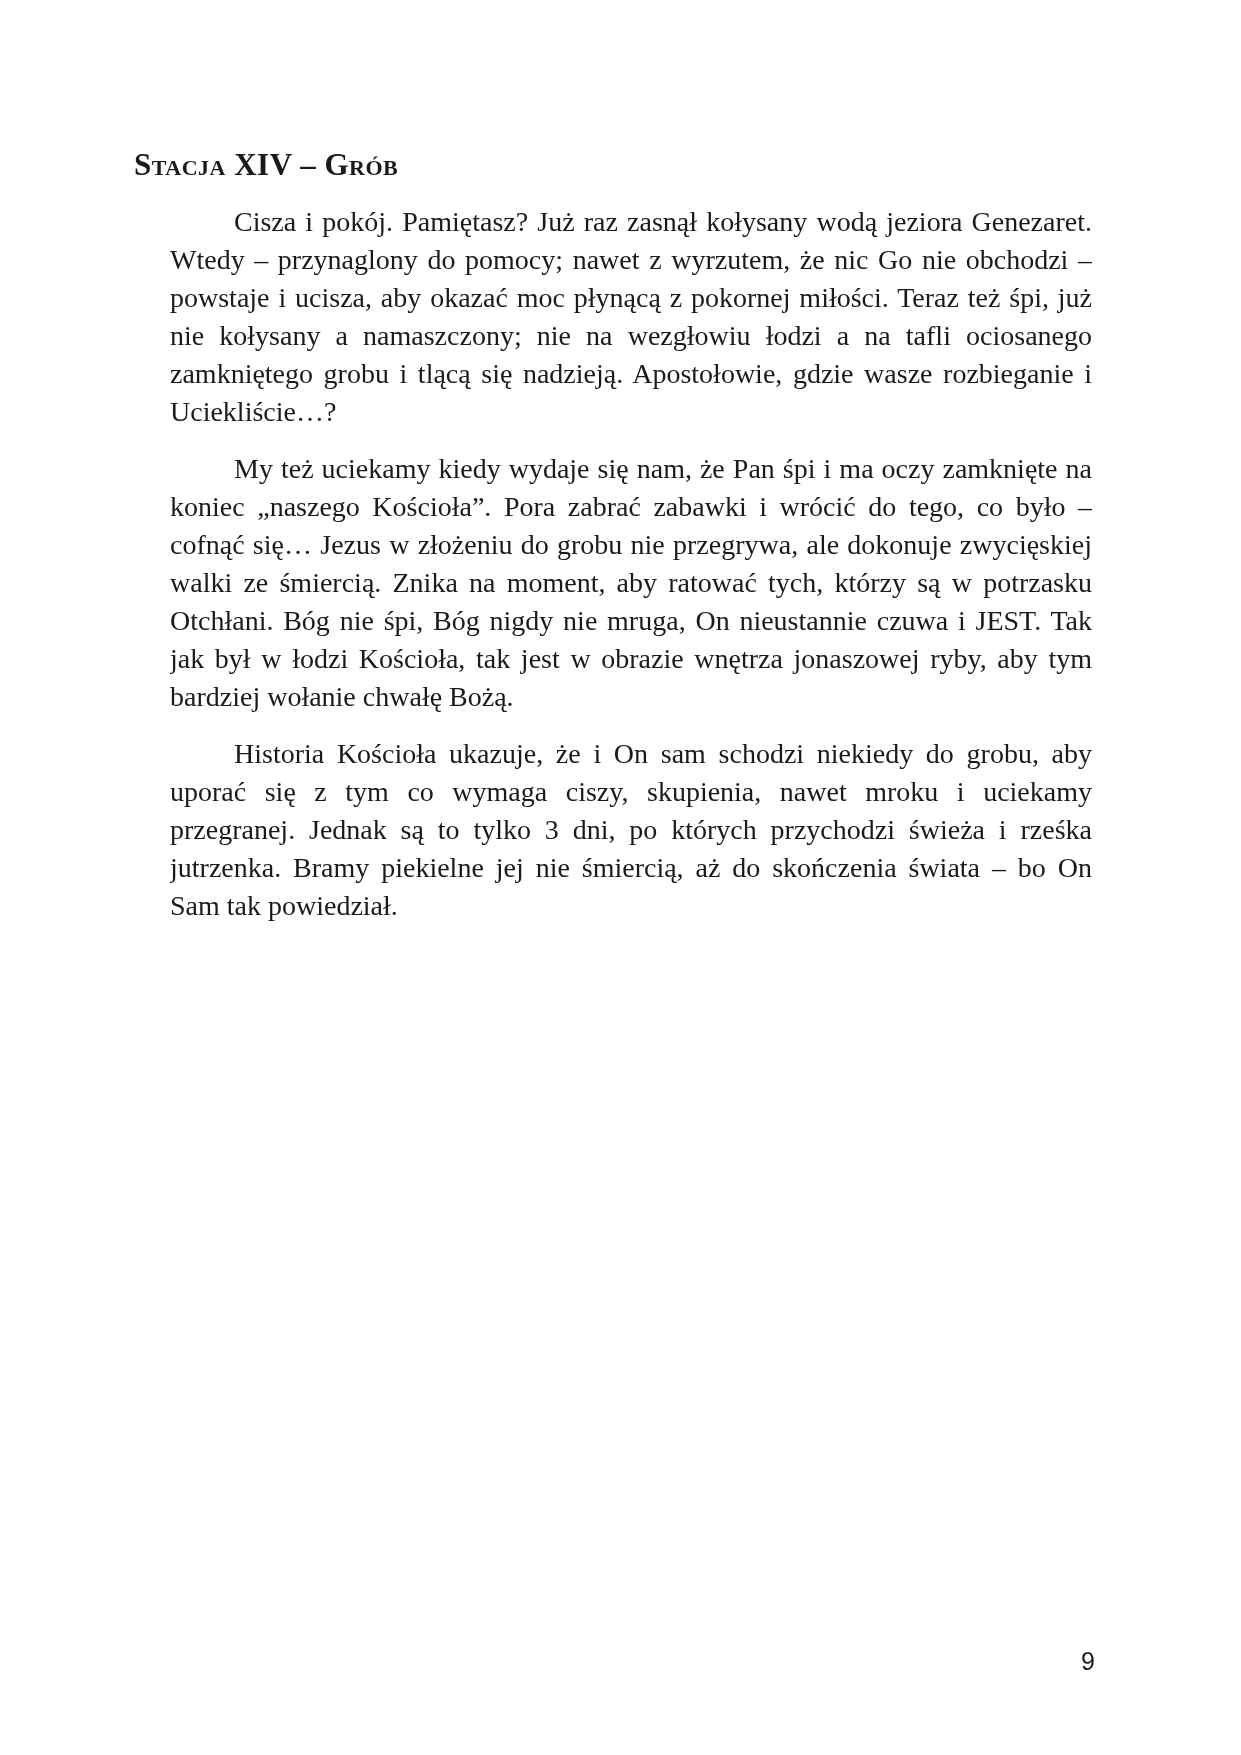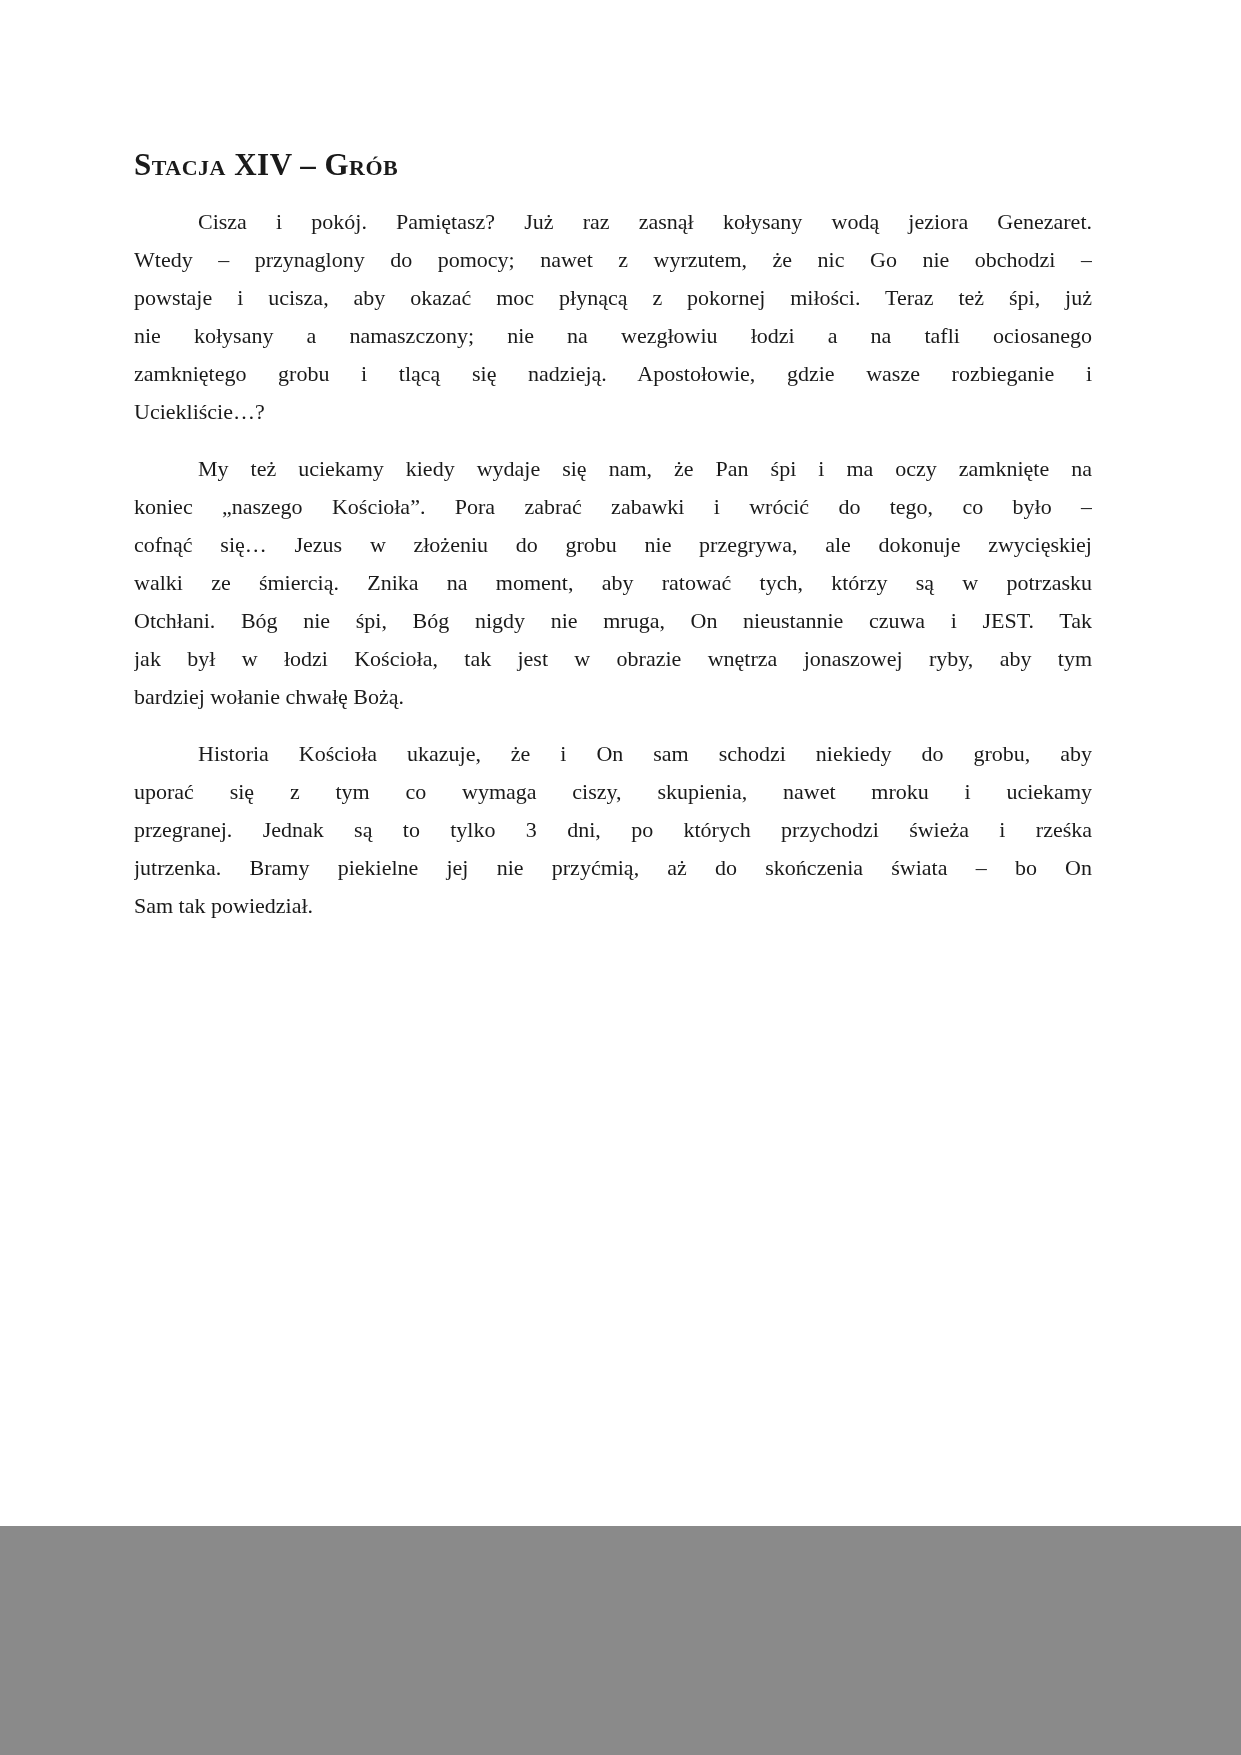--- a/index.html
+++ b/index.html
@@ -1,20 +1,20 @@
 <!DOCTYPE html>
 <html lang="pl"><head>
 <meta charset="utf-8">
 <style>
   * { margin: 0; padding: 0; box-sizing: border-box; }
   html, body { background: #8a8a8a; }
   .page {
     position: relative;
     width: 1241px;
-    height: 1526px;
+    height: 1755px;
     margin: 0 auto;
     background: #ffffff;
     overflow: hidden;
     color: #1a1a1a;
   }
   .content {
     position: absolute;
     left: 134px;
     top: 146px;
     width: 958px;
@@ -24,27 +24,28 @@
     font-size: 31px;
     line-height: 38px;
     font-weight: bold;
     font-variant: small-caps;
     letter-spacing: 0.5px;
     margin-bottom: 19px;
     white-space: nowrap;
   }
   .paragraph { margin-bottom: 19px; }
   .line {
-    font-size: 22px;
+    font-size: 28px;
     line-height: 38px;
     text-align: justify;
     text-align-last: justify;
     white-space: normal;
     overflow: hidden;
     height: 38px;
+    margin-left: 36px;
   }
   .line.first { padding-left: 64px; }
   .line.last { text-align-last: left; }
   .page-number {
     position: absolute;
     top: 1646px;
     right: 146px;
     font-family: "Liberation Sans", "DejaVu Sans", sans-serif;
     font-size: 25px;
     line-height: 30px;
@@ -75,20 +76,20 @@
       <div class="line">walki ze śmiercią. Znika na moment, aby ratować tych, którzy są w potrzasku</div>
       <div class="line">Otchłani. Bóg nie śpi, Bóg nigdy nie mruga, On nieustannie czuwa i JEST. Tak</div>
       <div class="line">jak był w łodzi Kościoła, tak jest w obrazie wnętrza jonaszowej ryby, aby tym</div>
       <div class="line last">bardziej wołanie chwałę Bożą.</div>
     </div>
 
     <div class="paragraph">
       <div class="line first">Historia Kościoła ukazuje, że i On sam schodzi niekiedy do grobu, aby</div>
       <div class="line">uporać się z tym co wymaga ciszy, skupienia, nawet mroku i uciekamy</div>
       <div class="line">przegranej. Jednak są to tylko 3 dni, po których przychodzi świeża i rześka</div>
-      <div class="line">jutrzenka. Bramy piekielne jej nie przyćmią, aż do skończenia świata – bo On</div>
+      <div class="line">jutrzenka. Bramy piekielne jej nie śmiercią, aż do skończenia świata – bo On</div>
       <div class="line last">Sam tak powiedział.</div>
     </div>
 
   </div>
 
   <div class="page-number">9</div>
 </div>
 
 </body></html>

